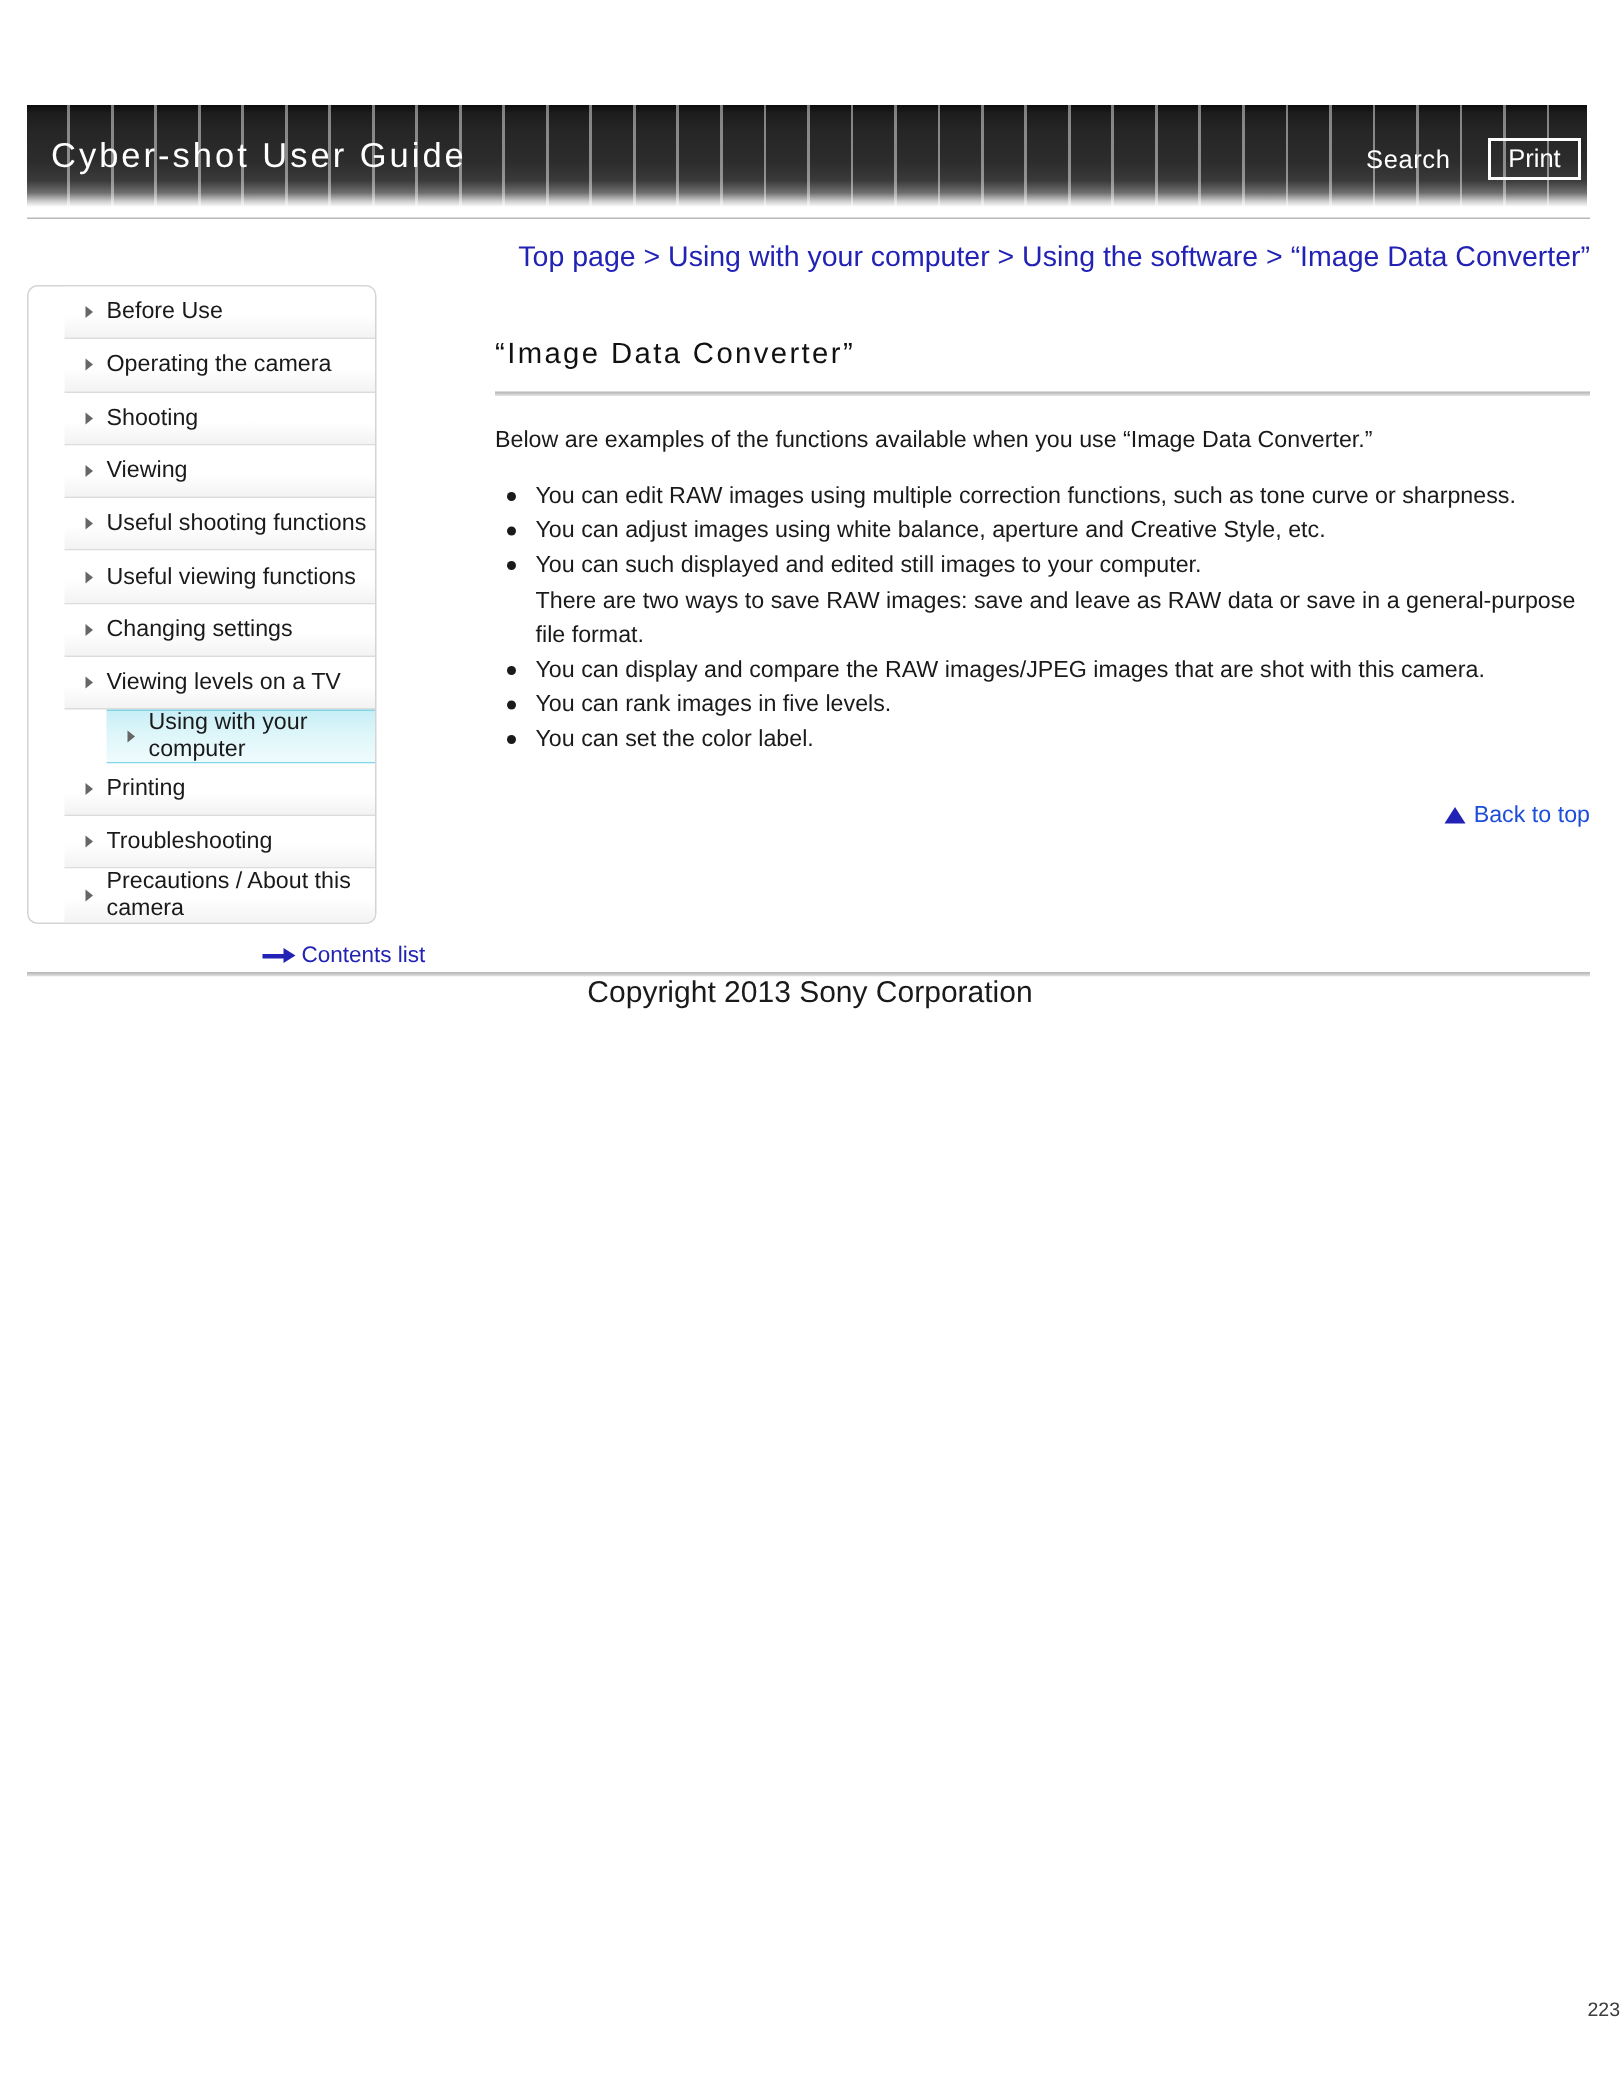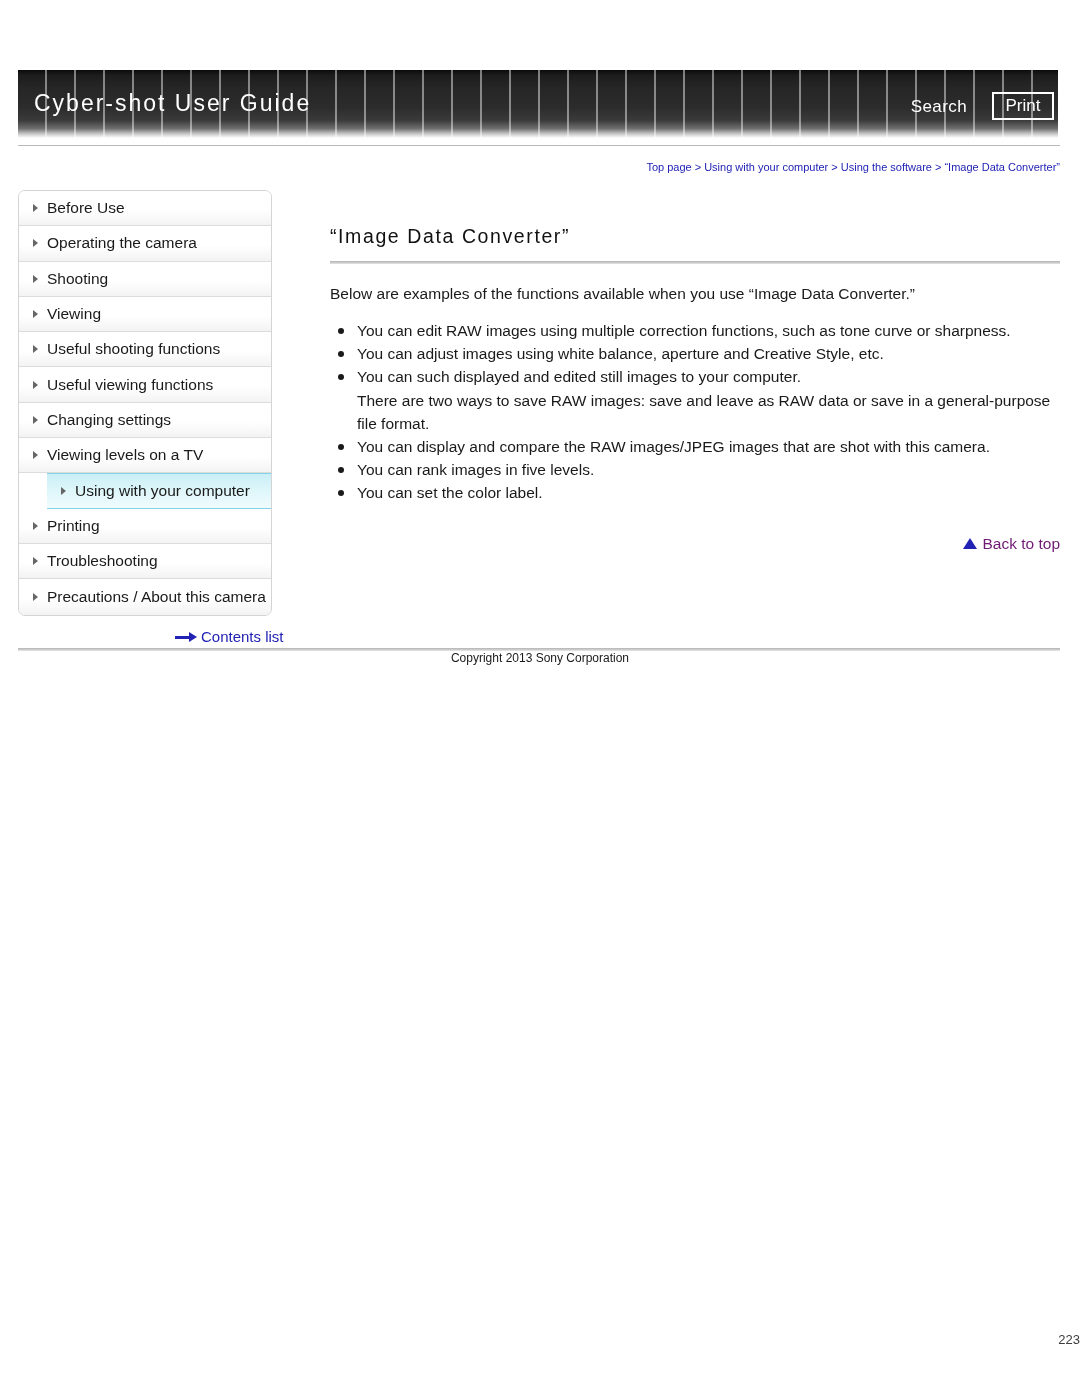--- a/index.html
+++ b/index.html
@@ -82,36 +82,37 @@
     width: 1042px;
     height: 1px;
     background: #b8b8b8;
   }
 
   
   .breadcrumb {
     position: absolute;
     right: 20px;
     top: 161px;
-    font-size: 11px;
+    font-size: 19px;
     color: #2222b5;
     white-space: nowrap;
   }
 
   
   .sidebar {
     position: absolute;
     left: 18px;
     top: 190px;
-    width: 254px;
+    width: 233px;
     border: 1px solid #d4d4d4;
     border-radius: 7px;
     background: #ffffff;
     box-sizing: border-box;
     overflow: hidden;
+    padding-left: 24px;
   }
   .side-item {
     position: relative;
     height: 35.3px;
     display: flex;
     align-items: center;
     padding-left: 14px;
     box-sizing: border-box;
     font-size: 15.5px;
     color: #1a1a1a;
@@ -220,21 +221,21 @@
   .sub-line {
     display: block;
     margin-top: 1px;
   }
   .back-to-top {
     margin-top: 30px;
     display: flex;
     align-items: center;
     justify-content: flex-end;
     font-size: 15.5px;
-    color: #701a75;
+    color: #1d4ed8;
   }
   .up-triangle {
     width: 0; height: 0;
     border-left: 7px solid transparent;
     border-right: 7px solid transparent;
     border-bottom: 11px solid #2222b5;
     margin-right: 5px;
     flex: none;
   }
 
@@ -246,21 +247,21 @@
     width: 1042px;
     height: 3px;
     background: linear-gradient(to bottom, #b4b4b4 0%, #cfcfcf 60%, #eaeaea 100%);
   }
   .copyright {
     position: absolute;
     left: 0;
     top: 651px;
     width: 1080px;
     text-align: center;
-    font-size: 12px;
+    font-size: 20px;
     color: #1a1a1a;
   }
   .page-number {
     position: absolute;
     left: 0;
     top: 1332px;
     width: 1080px;
     text-align: right;
     font-size: 13px;
     color: #3c3c3c;

